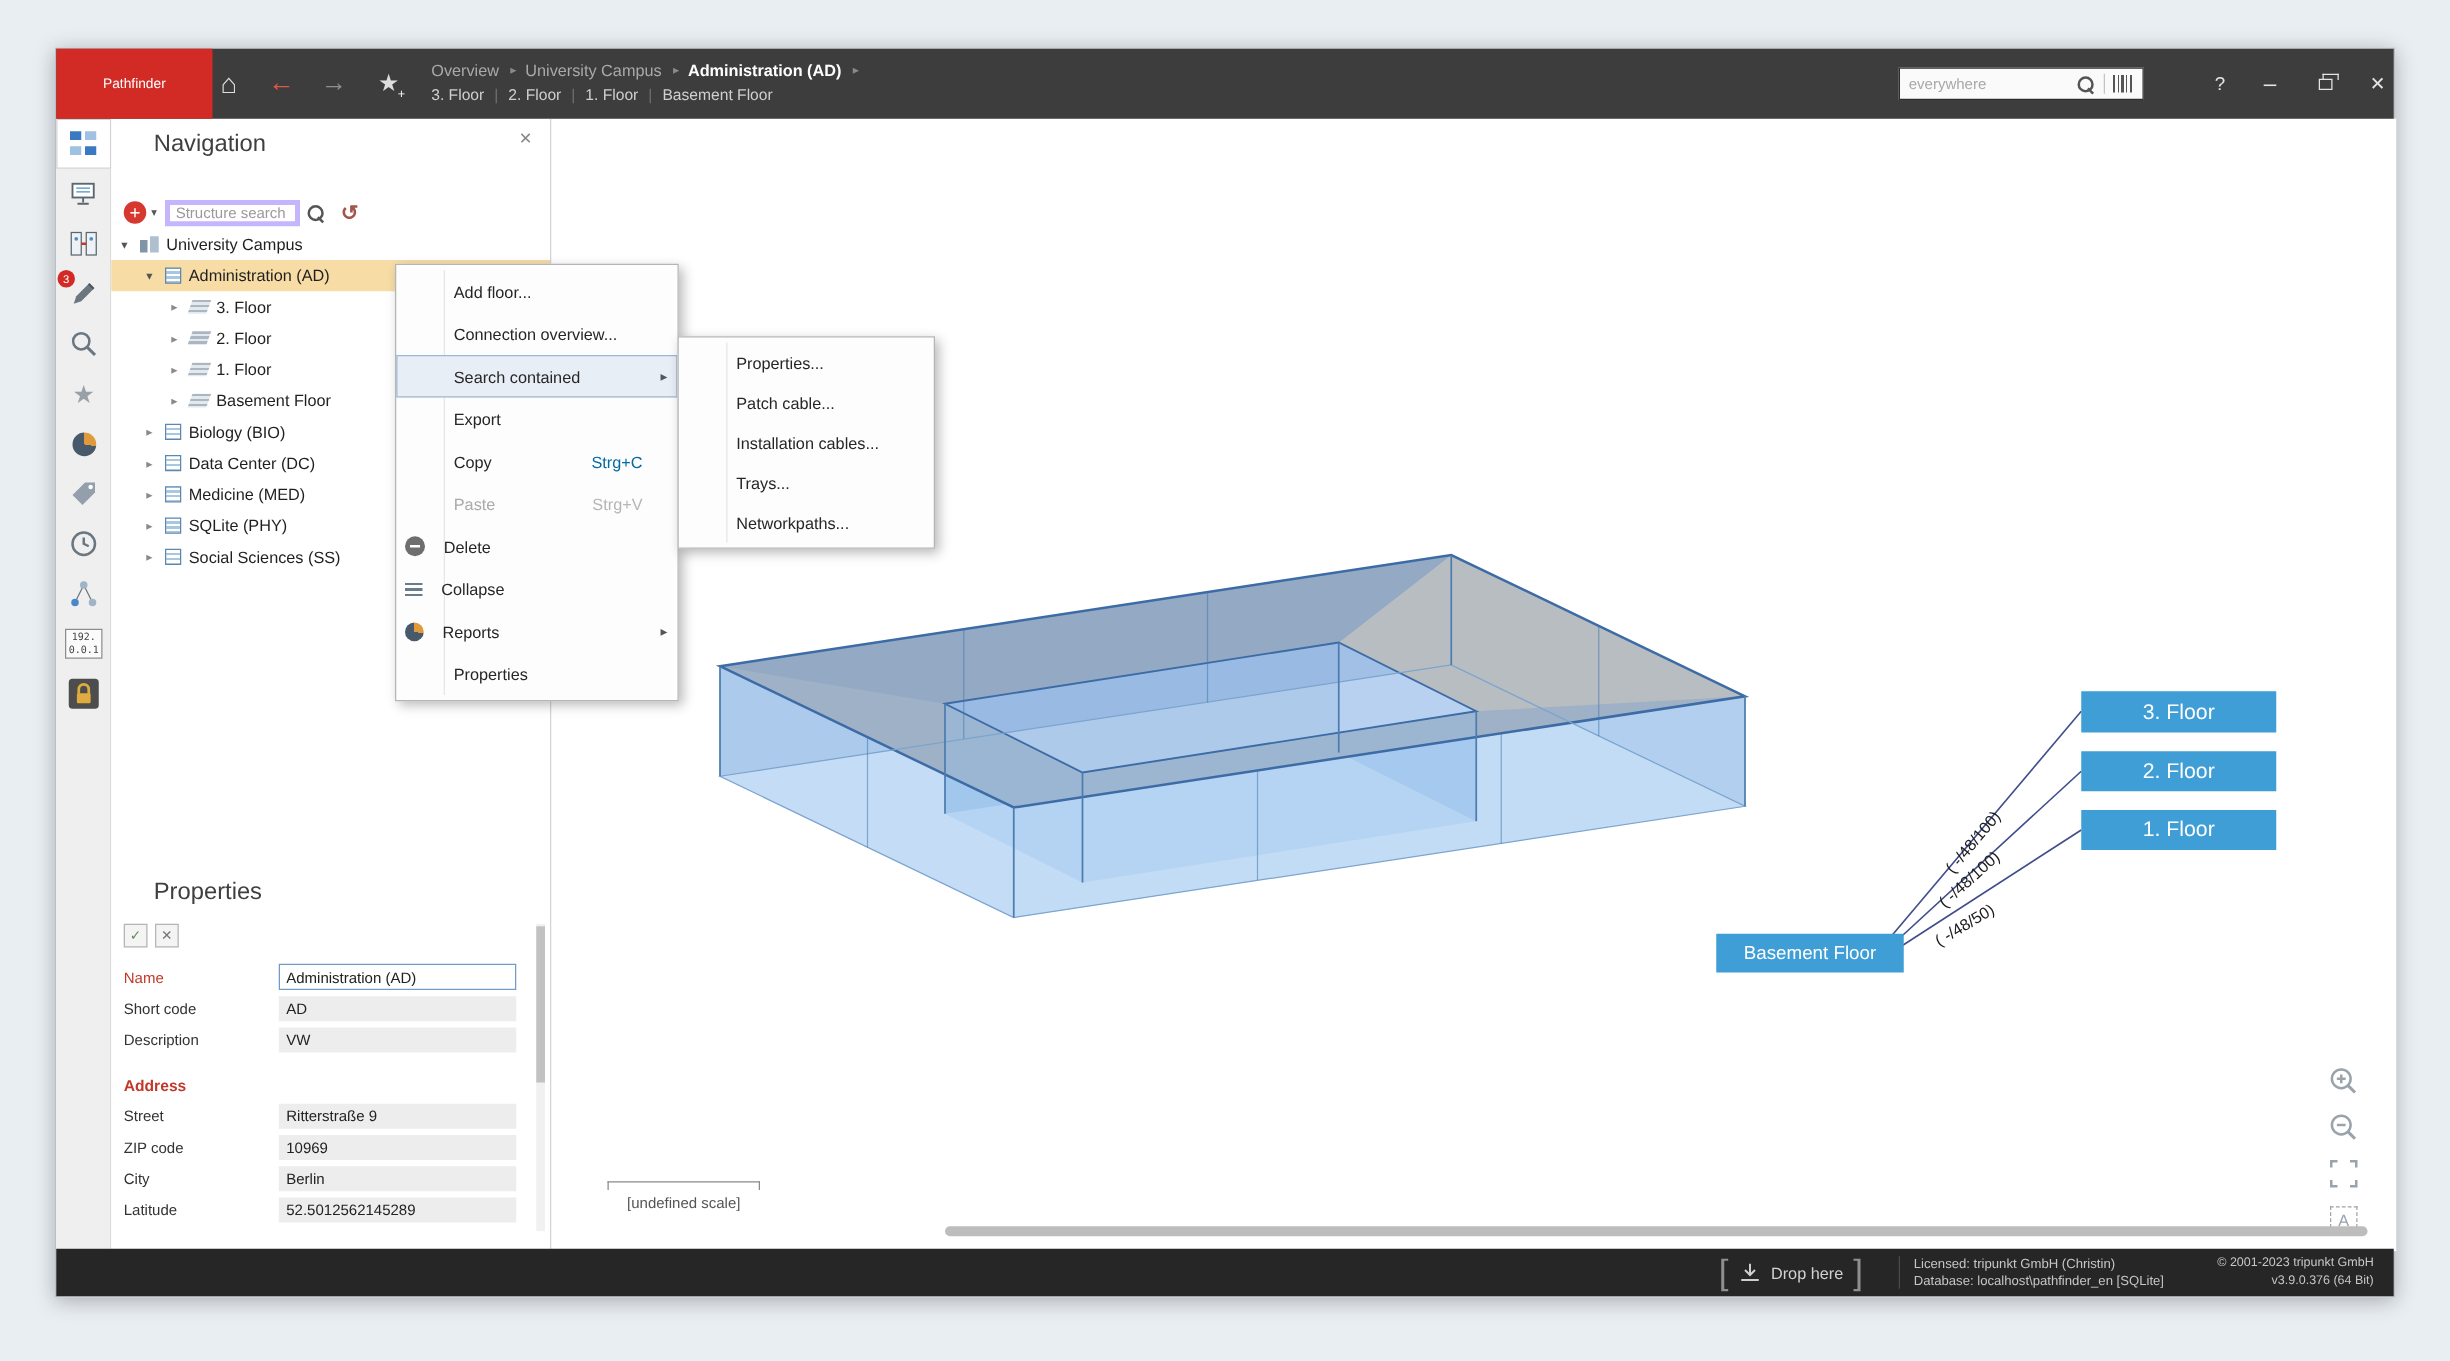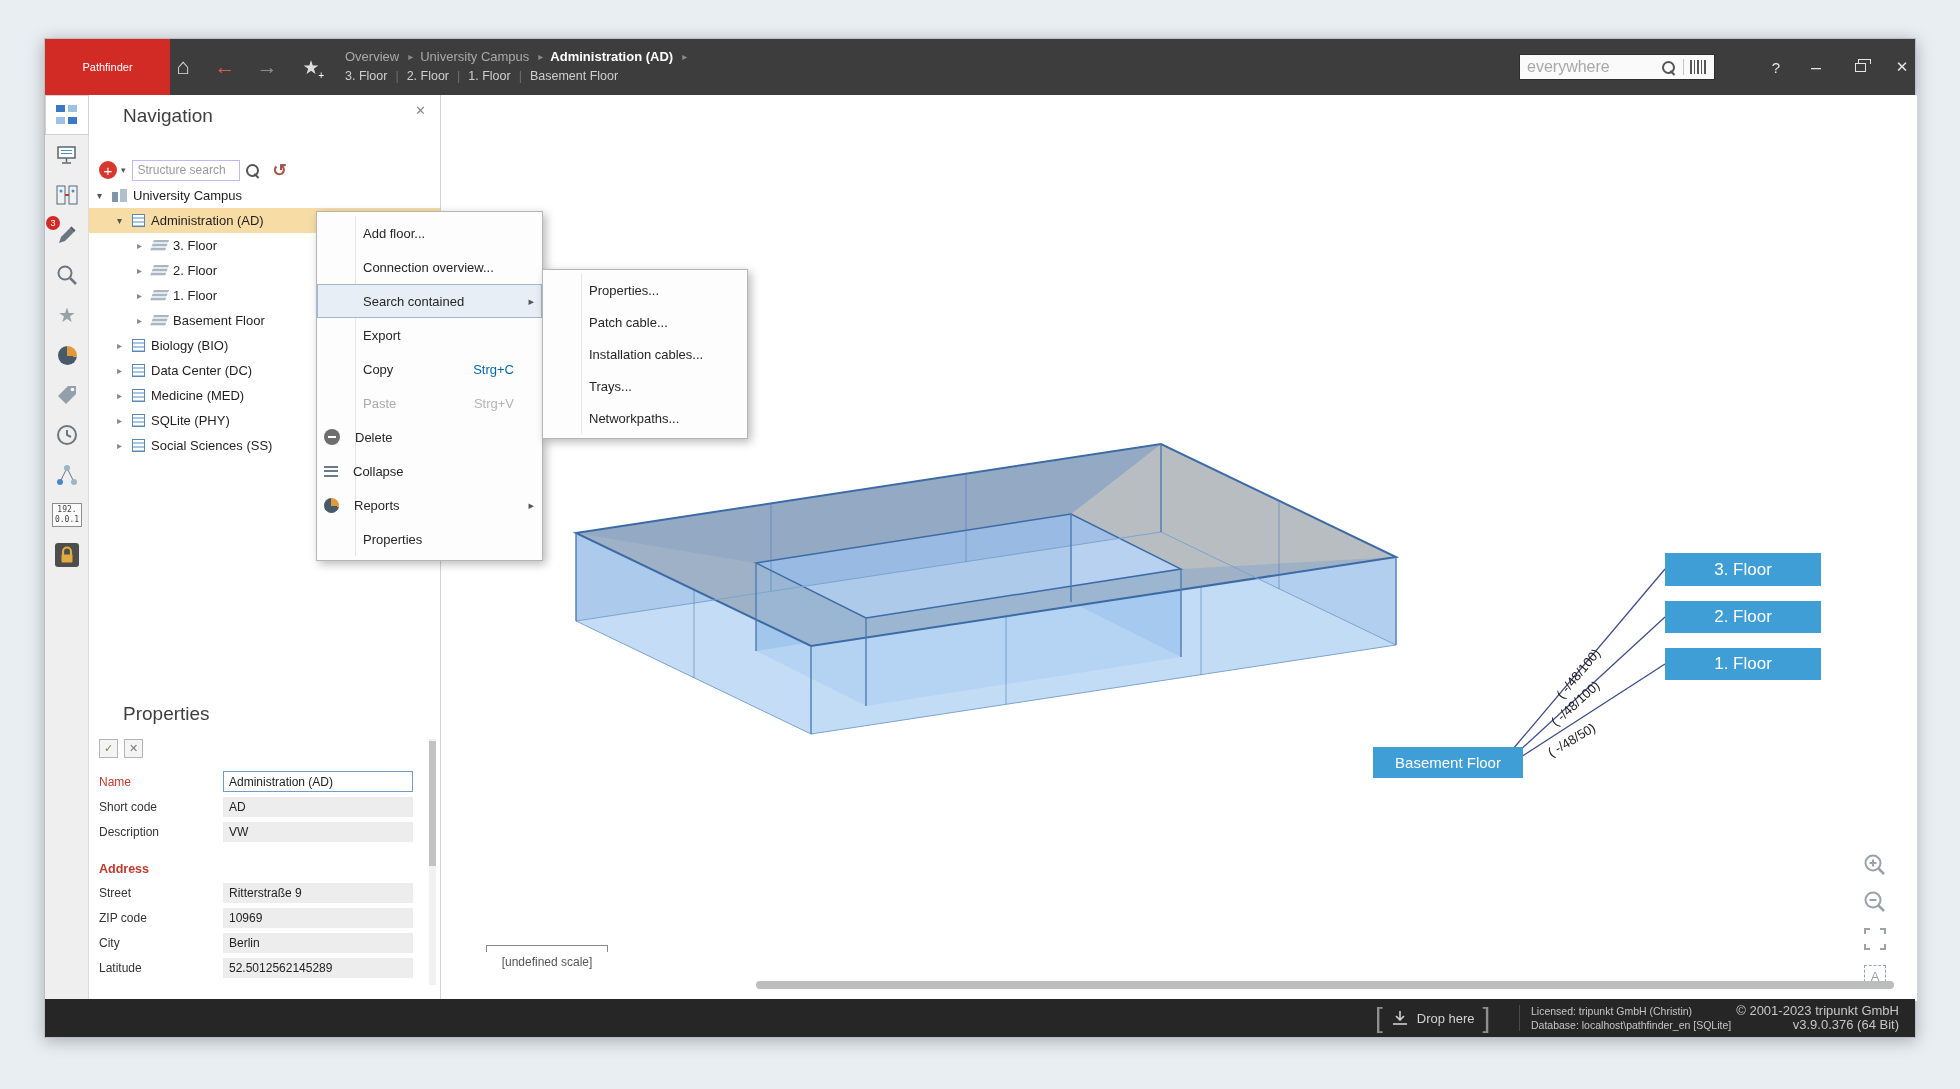--- a/index.html
+++ b/index.html
@@ -24,21 +24,21 @@
   .breadcrumb { font-size:13px; height:18px; display:flex; align-items:center; }
   .crumb { color:#a9a9a9; margin-right:2px; }
   .crumb.current { color:#ffffff; font-weight:bold; }
   .crumb-sep { color:#8a8a8a; font-size:10px; padding:0 7px; }
   .floor-links { margin-top:4px; font-size:12.5px; display:flex; align-items:center; }
   .floor-link { color:#cfcfcf; }
   .floor-sep { color:#6f6f6f; padding:0 8px; }
   .hsearch { position:absolute; left:1474px; top:15px; width:196px; height:26px; background:#fafafa;
              display:flex; align-items:center; border:1px solid #2e2e2e; }
   .hsearch input { flex:1; min-width:0; border:none; outline:none; background:transparent;
-                   font-size:16px; color:#444; padding:0 7px; font-family:"Liberation Sans",sans-serif; }
+                   font-size:12px; color:#444; padding:0 7px; font-family:"Liberation Sans",sans-serif; }
   .hsearch input::placeholder { color:#a8a8a8; }
   .mag { width:13px; height:13px; position:relative; flex:0 0 auto; margin-right:8px; }
   .mag::before { content:""; position:absolute; left:0; top:0; width:9px; height:9px;
                  border:2px solid #555; border-radius:50%; }
   .mag::after { content:""; position:absolute; left:9px; top:9px; width:6px; height:2px;
                 background:#555; transform:rotate(45deg); transform-origin:0 0; }
   .hsearch .vline { width:1px; height:16px; background:#c4c4c4; margin-right:6px; }
   .barcode { width:18px; height:14px; margin-right:6px; flex:0 0 auto;
              background:repeating-linear-gradient(90deg,#555 0 2px,transparent 2px 4px,#555 4px 5px,transparent 5px 7px); }
   .winbtn { position:absolute; top:0; height:56px; width:38px; display:flex; align-items:center;
@@ -68,21 +68,21 @@
 
   
   .left-panel { position:absolute; left:44px; top:56px; width:352px; bottom:38px; background:#fff;
                 border-right:1px solid #d4d4d4; z-index:10; }
   .nav-title { position:absolute; left:34px; top:10px; font-size:19px; color:#3f3f3f; }
   .nav-close { position:absolute; right:14px; top:8px; font-size:13px; color:#8a8a8a; }
   .nav-toolbar { position:absolute; left:10px; top:64px; height:22px; display:flex; align-items:center; gap:6px; }
   .add-btn { width:18px; height:18px; border-radius:50%; background:#d8372f; color:#fff; font-size:15px;
              display:flex; align-items:center; justify-content:center; line-height:1; }
   .add-caret { font-size:9px; color:#555; margin-left:-2px; }
-  .structure-search { width:108px; height:21px; border:1px solid #c4b5fd; font-size:12px; padding:0 5px;
+  .structure-search { width:108px; height:21px; border:4px solid #c4b5fd; font-size:12px; padding:0 5px;
                       color:#444; font-family:"Liberation Sans",sans-serif; }
   .structure-search::placeholder { color:#9a9a9a; }
   .refresh { font-size:17px; color:#a2554b; font-weight:bold; line-height:1; }
   .tree { position:absolute; left:0; top:88px; right:0; }
   .tree-row { height:25px; display:flex; align-items:center; font-size:13px; color:#1f1f1f; }
   .tree-row.selected { background:#f7dca6; }
   .twisty { width:15px; font-size:10px; color:#8a8a8a; flex:0 0 auto; }
   .twisty.expanded { color:#555; }
   .node-icon { flex:0 0 auto; margin-right:6px; }
   .node-icon.campus { width:15px; height:13px;
@@ -160,21 +160,21 @@
   .h-scrollbar { position:absolute; left:315px; top:886px; width:1138px; height:8px;
                  background:#bdbdbd; border-radius:4px; }
 
   
   .statusbar { position:absolute; left:0; right:0; bottom:0; height:38px; background:#262626; z-index:40; }
   .drop-zone { position:absolute; left:1330px; top:0; height:38px; display:flex; align-items:center; gap:8px; }
   .bracket { font-size:28px; color:#8f8f8f; font-weight:200; line-height:1; }
   .drop-text { font-size:13px; color:#d2d2d2; }
   .sb-div { position:absolute; left:1474px; top:6px; bottom:6px; width:1px; background:#4a4a4a; }
   .license-block { position:absolute; left:1486px; top:5px; font-size:10.5px; line-height:14px; color:#c6c6c6; }
-  .right-block { position:absolute; right:16px; top:5px; font-size:13px; line-height:14px;
+  .right-block { position:absolute; right:16px; top:5px; font-size:10px; line-height:14px;
                  text-align:right; color:#c6c6c6; }
 </style>
 </head>
 <body>
 
 <div class="screen">
  <div class="app">
 
   <div class="header">
     <div class="logo">Pathfinder</div>

